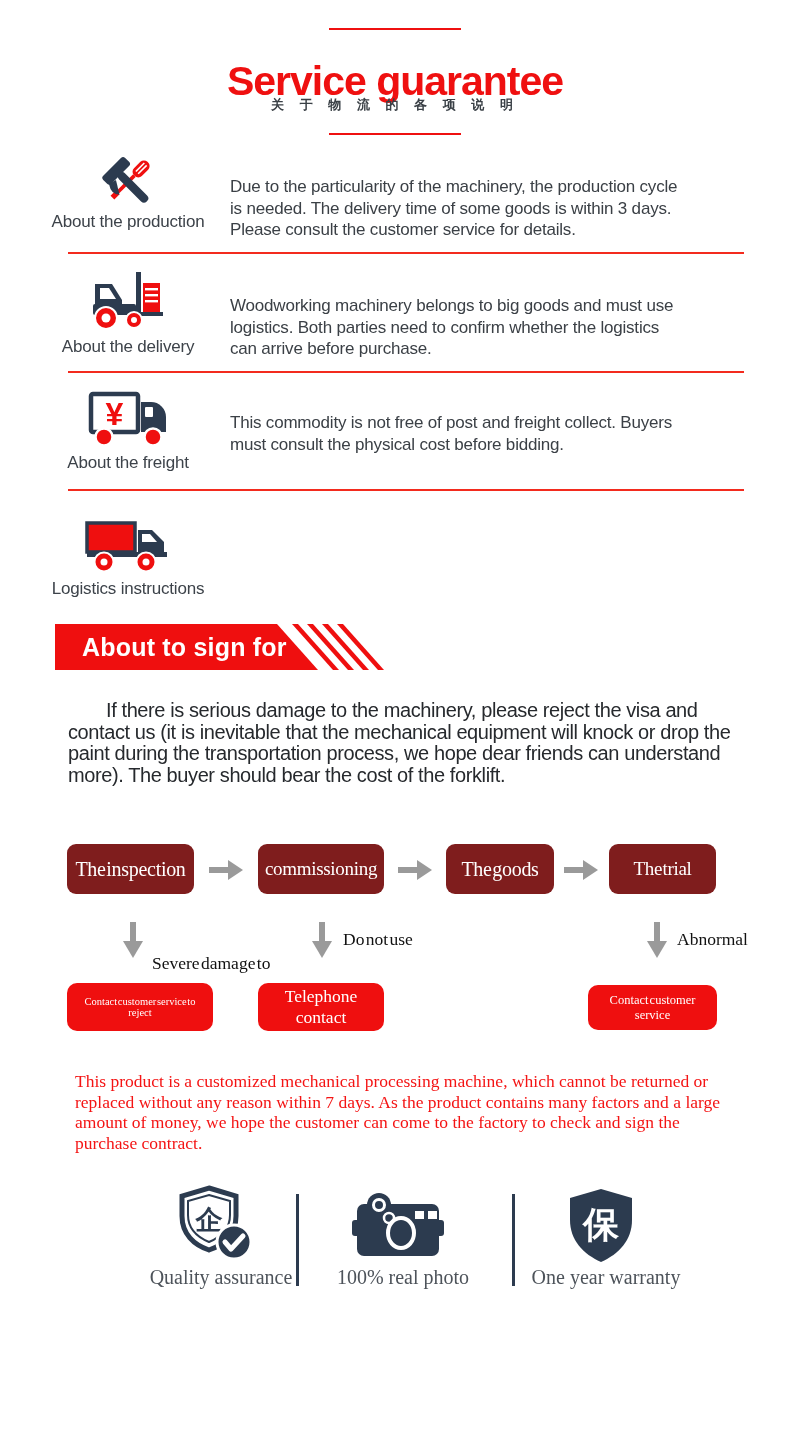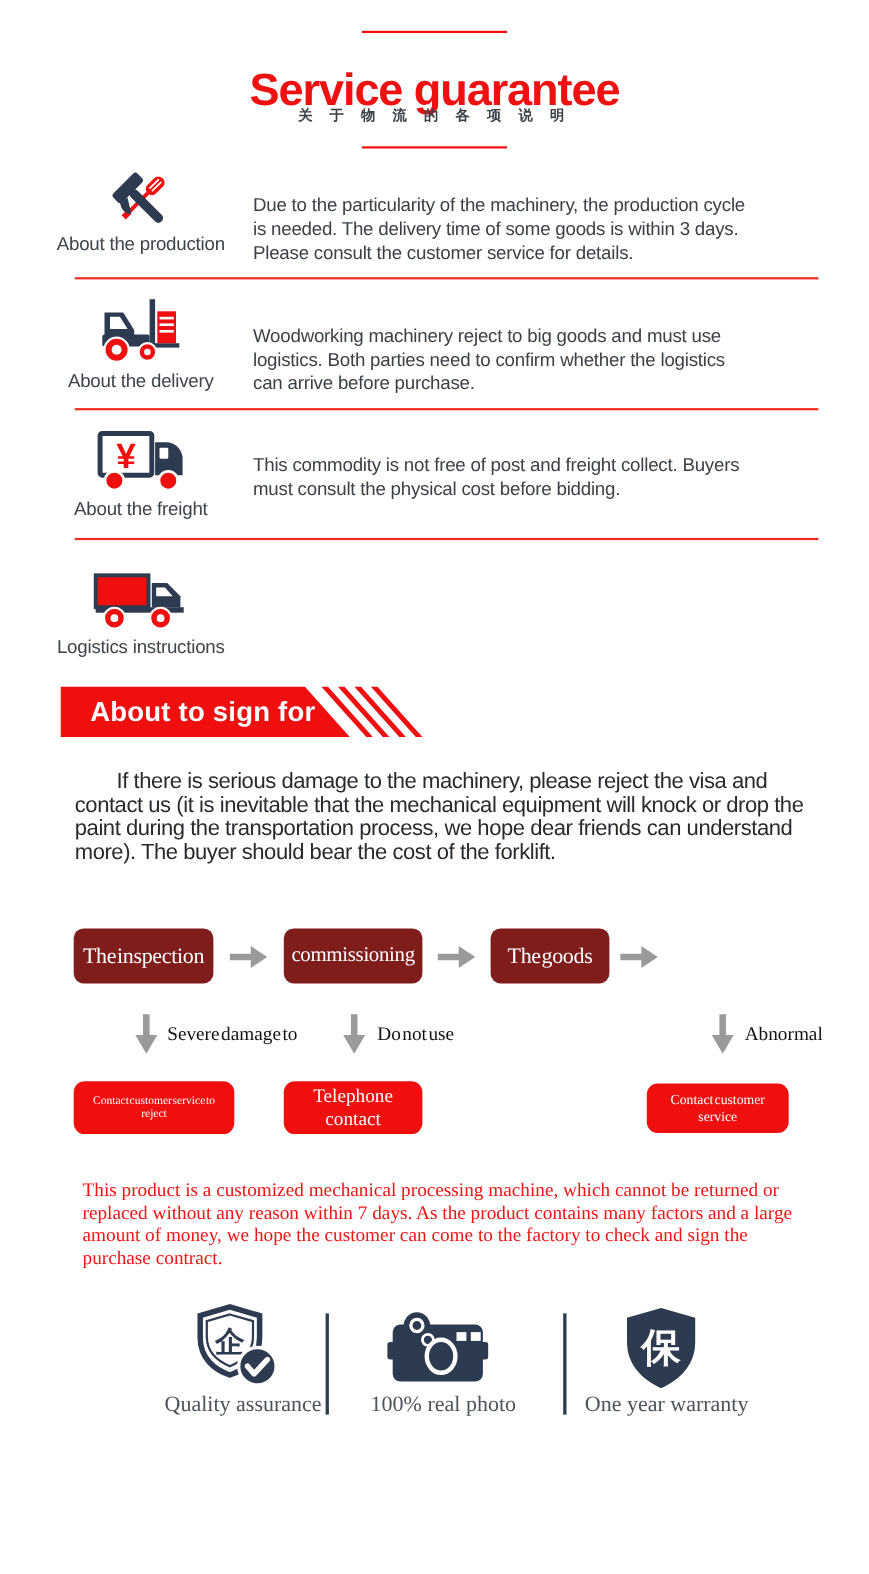--- a/index.html
+++ b/index.html
@@ -38,21 +38,21 @@
         font-family:"Liberation Serif",serif;word-spacing:-4px;letter-spacing:-0.3px;}
   .step1{left:67px;width:127px;font-size:20px;}
   .step2{left:258px;width:126px;font-size:19px;}
   .step3{left:446px;width:108px;font-size:20px;}
   .step4{left:609px;width:107px;font-size:19px;}
   .arrow-right{position:absolute;top:857px;}
   .ar1{left:208px;} .ar2{left:397px;} .ar3{left:563px;}
   .arrow-down{position:absolute;top:921px;}
   .ad1{left:120px;} .ad2{left:309px;} .ad3{left:644px;}
   .branch-label{position:absolute;top:929px;font-family:"Liberation Serif",serif;font-size:17.5px;color:#111;word-spacing:-3px;}
-  .bl1{left:152px;} .bl2{left:343px;} .bl3{left:677px;}
+  .bl1{left:152px;margin-top:24px;} .bl2{left:343px;} .bl3{left:677px;}
   .action-btn{position:absolute;top:983px;height:48px;background:#ef0f0f;border:none;border-radius:10px;
         display:flex;align-items:center;justify-content:center;color:#fff;cursor:pointer;
         font-family:"Liberation Serif",serif;word-spacing:-2px;}
   .btn1{left:67px;width:146px;font-size:10.5px;}
   .btn2{left:258px;width:126px;font-size:17.5px;}
   .btn3{left:588px;width:129px;font-size:12.5px;top:985px;height:45px;}
 
   .notice{position:absolute;left:75px;top:1071px;width:652px;margin:0;
           font-family:"Liberation Serif",serif;font-size:17.5px;line-height:20.5px;color:#f41414;}
 
@@ -108,21 +108,21 @@
       <path d="M6 18 h17 l10 16 v10 h-27 z" fill="#2c3b4f"></path>
       <path d="M11 22 h9 l7 11 h-16 z" fill="#fff"></path>
       <rect x="4" y="38" width="43" height="11" rx="2" fill="#2c3b4f"></rect>
       <circle cx="17" cy="52" r="11" fill="#ef0f0f" stroke="#fff" stroke-width="2"></circle>
       <circle cx="17" cy="52" r="4.5" fill="#fff"></circle>
       <circle cx="45" cy="54" r="8" fill="#ef0f0f" stroke="#fff" stroke-width="2"></circle>
       <circle cx="45" cy="54" r="3" fill="#fff"></circle>
     </svg>
   </div>
   <div class="svc-label lab2">About the delivery</div>
-  <p class="svc-text txt2">Woodworking machinery reject to big goods and must use logistics. Both parties need to confirm whether the logistics can arrive before purchase.</p>
+  <p class="svc-text txt2">Woodworking machinery belongs to big goods and must use logistics. Both parties need to confirm whether the logistics can arrive before purchase.</p>
   <div class="red-divider div2"></div>
 
   <div class="icon-col icon3">
     <svg width="82" height="62" viewBox="0 0 82 62">
       <rect x="4" y="6" width="47" height="38" rx="2" fill="#fff" stroke="#2c3b4f" stroke-width="4.5"></rect>
       <text x="27.5" y="37" font-size="32" font-weight="bold" font-family="Liberation Sans, sans-serif" fill="#ef0f0f" text-anchor="middle">¥</text>
       <path d="M54 44 V14 h10 a15 15 0 0 1 15 15 v15 z" fill="#2c3b4f"></path>
       <rect x="58" y="19" width="8" height="10" rx="1" fill="#fff"></rect>
       <circle cx="17" cy="49" r="8.5" fill="#ef0f0f" stroke="#fff" stroke-width="2.5"></circle>
       <circle cx="66" cy="49" r="8.5" fill="#ef0f0f" stroke="#fff" stroke-width="2.5"></circle>
@@ -155,20 +155,21 @@
       <polygon points="282,0 288,0 329,46 323,46" fill="#ef0f0f"></polygon>
     </svg>
     <span class="banner-text">About to sign for</span>
   </div>
 
   <p class="sign-paragraph">If there is serious damage to the machinery, please reject the visa and contact us (it is inevitable that the mechanical equipment will knock or drop the paint during the transportation process, we hope dear friends can understand more). The buyer should bear the cost of the forklift.</p>
 
   <div class="step step1">The inspection</div>
   <div class="step step3">The goods</div>
   <div class="step step2">commissioning</div>
+  <div class="step step4">The trial</div>
 
   <svg class="arrow-right ar1" width="36" height="26" viewBox="0 0 36 26">
     <path d="M1 13 H22" stroke="#9a9a9a" stroke-width="6"></path>
       <polygon points="20,3 35,13 20,23" fill="#9a9a9a"></polygon>
   </svg>
   <svg class="arrow-right ar2" width="36" height="26" viewBox="0 0 36 26">
     <path d="M1 13 H22" stroke="#9a9a9a" stroke-width="6"></path>
       <polygon points="20,3 35,13 20,23" fill="#9a9a9a"></polygon>
   </svg>
   <svg class="arrow-right ar3" width="36" height="26" viewBox="0 0 36 26">

